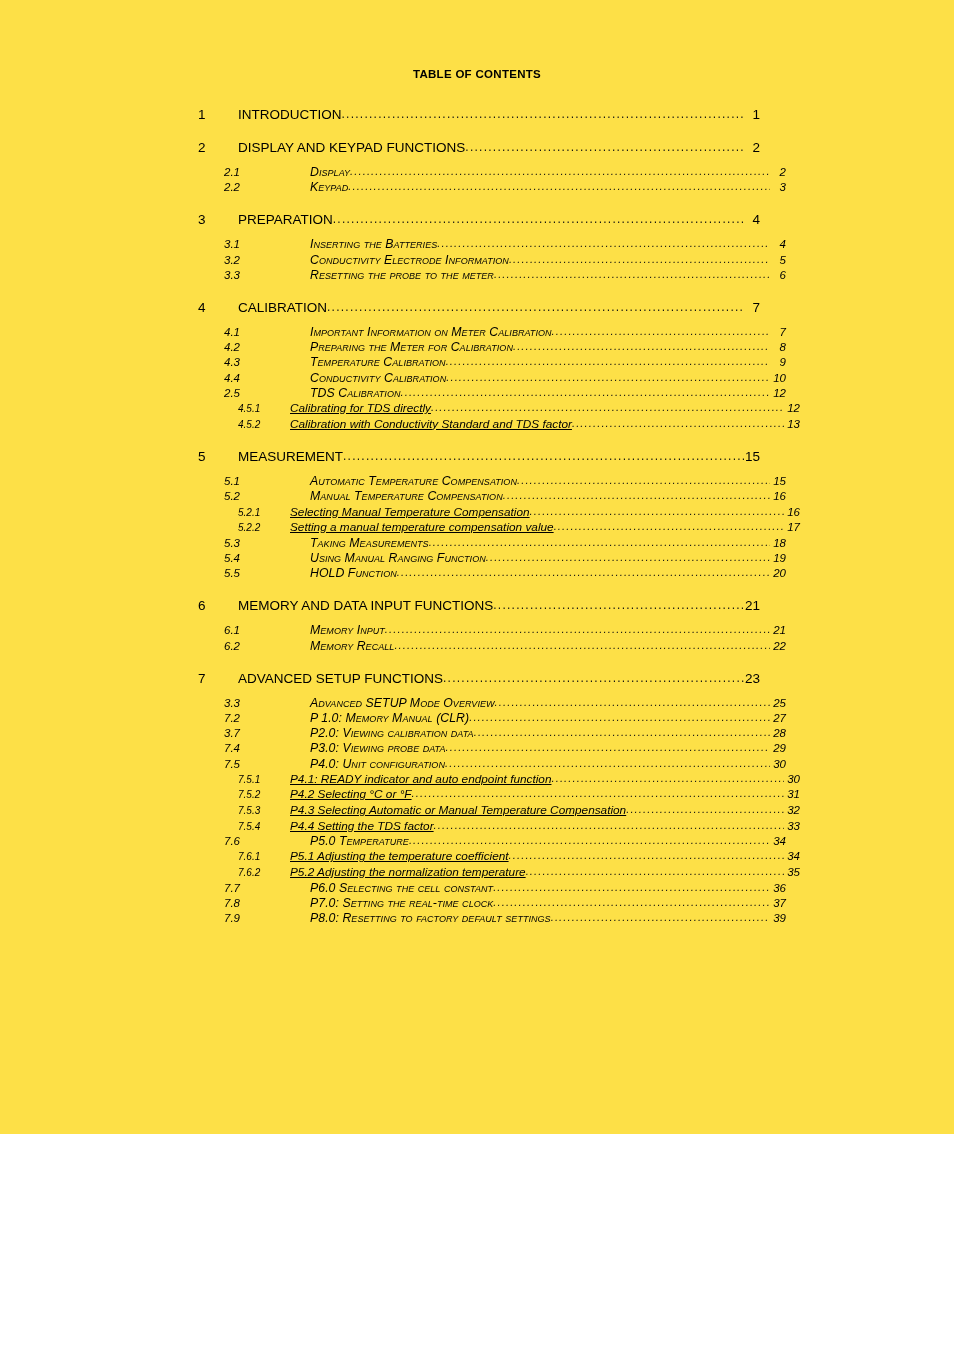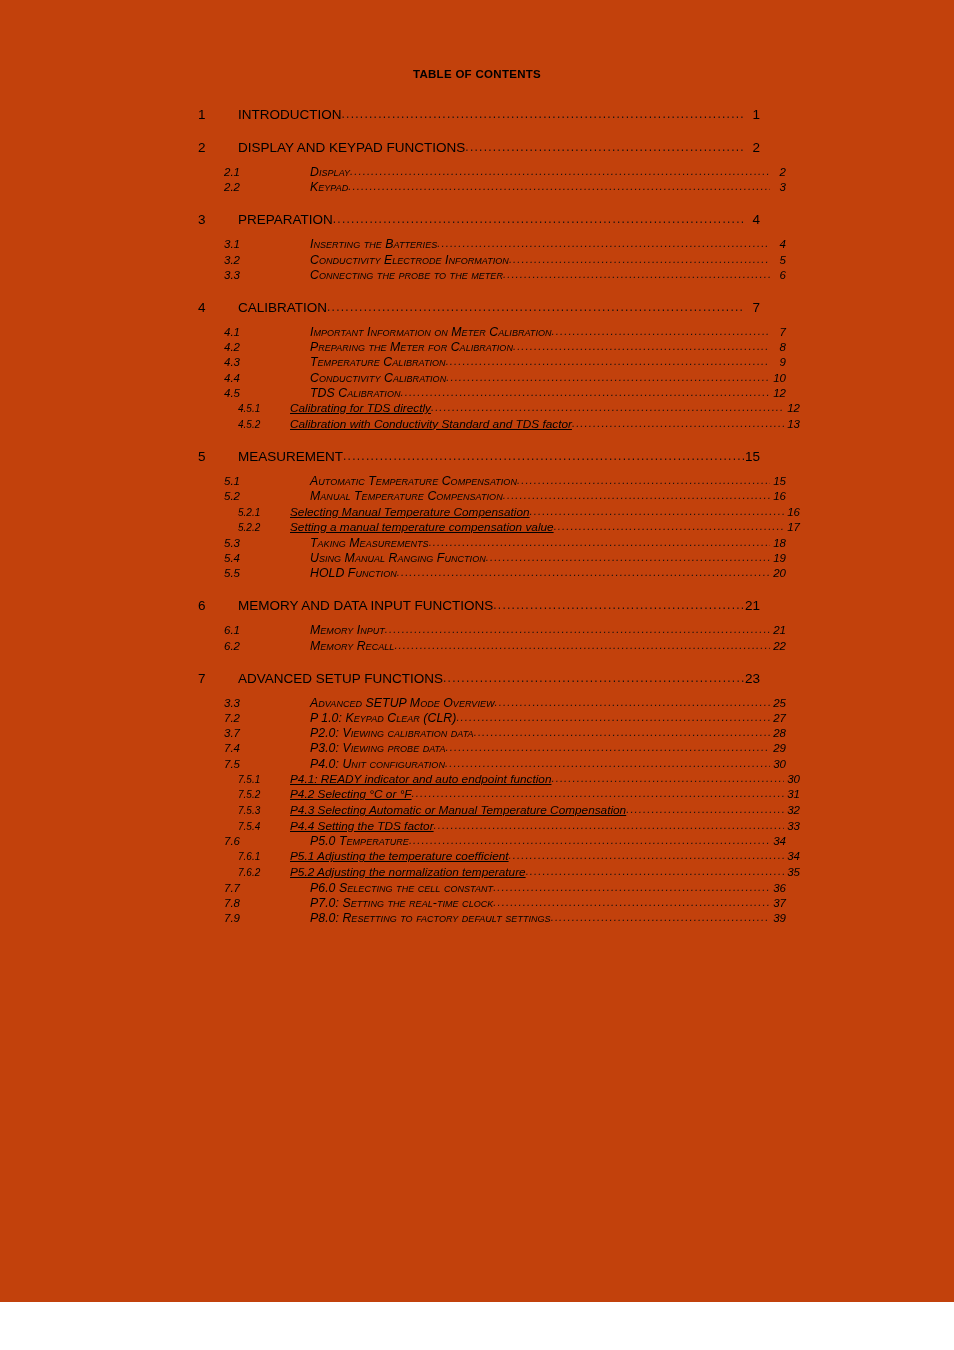--- a/index.html
+++ b/index.html
@@ -10,22 +10,22 @@
   body {
     width: 954px;
     height: 1350px;
     font-family: "Liberation Sans", sans-serif;
     color: #000000;
     -webkit-font-smoothing: antialiased;
   }
   .page {
     position: relative;
     width: 954px;
-    height: 1302px;
-    background: #c2410c;
+    height: 1134px;
+    background: #fde047;
     overflow: hidden;
   }
   .toc-title {
     position: absolute;
     left: 0;
     top: 68px;
     width: 954px;
     text-align: center;
     font-size: 11.5px;
     font-weight: bold;
@@ -145,21 +145,21 @@
         <span class="page-no">4</span>
       </div>
       <div class="entry lvl2">
         <span class="num">3.2</span>
         <span class="label">Conductivity Electrode Information</span>
         <span class="leader">........................................................................................................................................................................................................</span>
         <span class="page-no">5</span>
       </div>
       <div class="entry lvl2">
         <span class="num">3.3</span>
-        <span class="label">Connecting the probe to the meter</span>
+        <span class="label">Resetting the probe to the meter</span>
         <span class="leader">........................................................................................................................................................................................................</span>
         <span class="page-no">6</span>
       </div>
       <div class="entry lvl1">
         <span class="num">4</span>
         <span class="label">CALIBRATION</span>
         <span class="leader">........................................................................................................................................................................................................</span>
         <span class="page-no">7</span>
       </div>
       <div class="entry lvl2">
@@ -180,21 +180,21 @@
         <span class="leader">........................................................................................................................................................................................................</span>
         <span class="page-no">9</span>
       </div>
       <div class="entry lvl2">
         <span class="num">4.4</span>
         <span class="label">Conductivity Calibration</span>
         <span class="leader">........................................................................................................................................................................................................</span>
         <span class="page-no">10</span>
       </div>
       <div class="entry lvl2">
-        <span class="num">4.5</span>
+        <span class="num">2.5</span>
         <span class="label">TDS Calibration</span>
         <span class="leader">........................................................................................................................................................................................................</span>
         <span class="page-no">12</span>
       </div>
       <div class="entry lvl3">
         <span class="num">4.5.1</span>
         <span class="label">Calibrating for TDS directly</span>
         <span class="leader">........................................................................................................................................................................................................</span>
         <span class="page-no">12</span>
       </div>
@@ -277,21 +277,21 @@
         <span class="page-no">23</span>
       </div>
       <div class="entry lvl2">
         <span class="num">3.3</span>
         <span class="label">Advanced SETUP Mode Overview</span>
         <span class="leader">........................................................................................................................................................................................................</span>
         <span class="page-no">25</span>
       </div>
       <div class="entry lvl2">
         <span class="num">7.2</span>
-        <span class="label">P 1.0:  Keypad Clear (CLR)</span>
+        <span class="label">P 1.0:  Memory Manual (CLR)</span>
         <span class="leader">........................................................................................................................................................................................................</span>
         <span class="page-no">27</span>
       </div>
       <div class="entry lvl2">
         <span class="num">3.7</span>
         <span class="label">P2.0: Viewing calibration data</span>
         <span class="leader">........................................................................................................................................................................................................</span>
         <span class="page-no">28</span>
       </div>
       <div class="entry lvl2">

